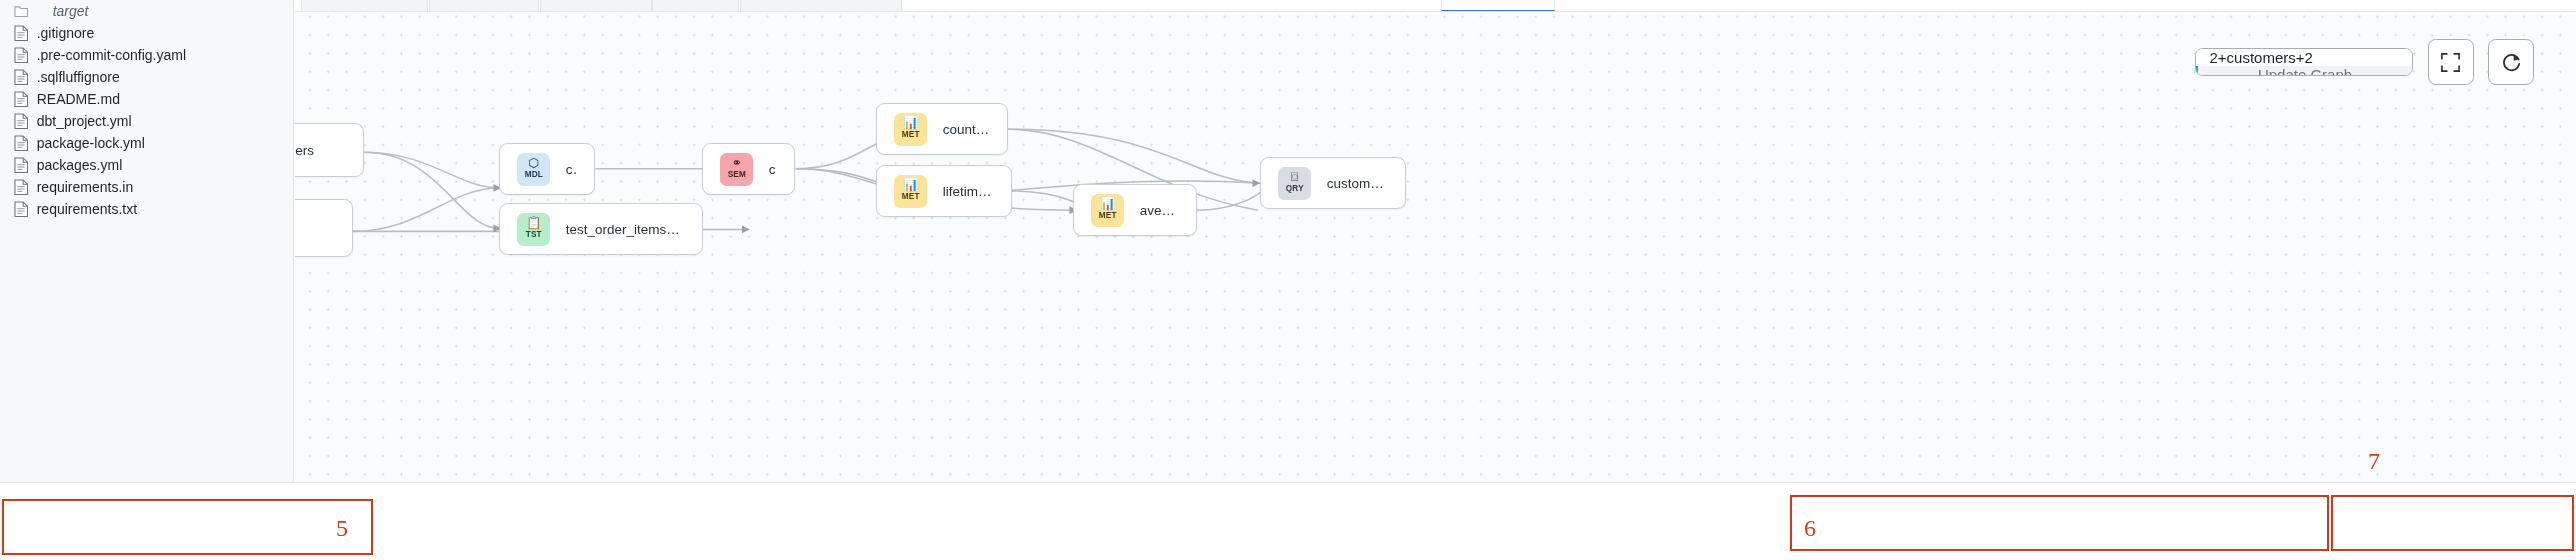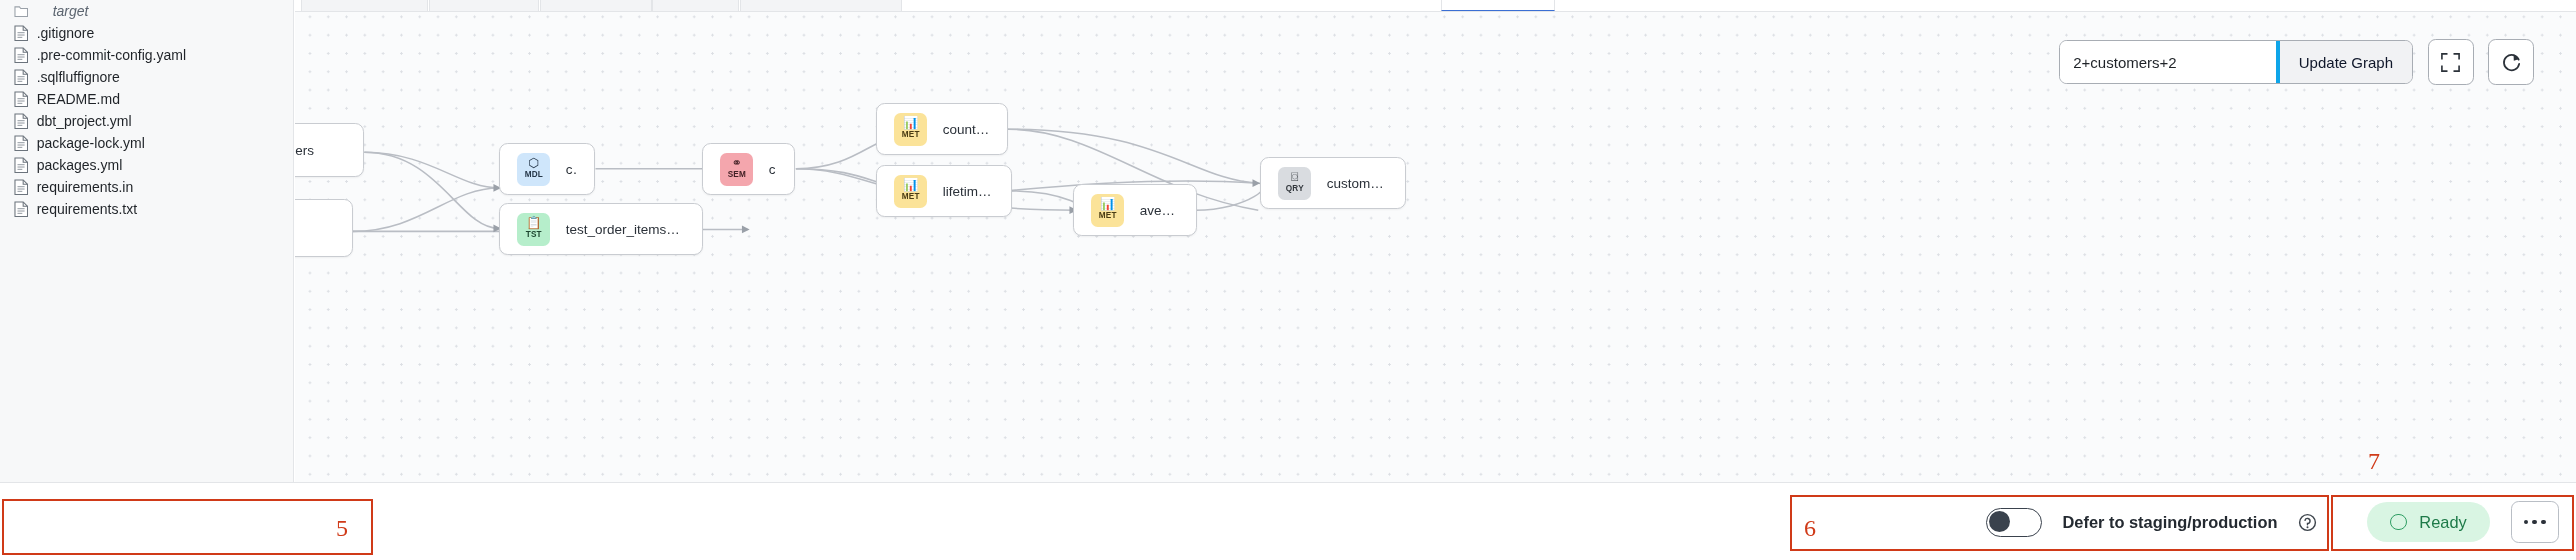--- a/index.html
+++ b/index.html
@@ -71,29 +71,29 @@
     font-size: 13.5px; color: #2b3139; white-space: nowrap; overflow: hidden; text-overflow: ellipsis;
   }
   .badge-mdl { background:#cfe6fb; color:#27384a; }
   .badge-sem { background:#f4a6ad; color:#432126; }
   .badge-met { background:#fbe399; color:#4a3c14; }
   .badge-tst { background:#b6eecb; color:#1d4630; }
   .badge-qry { background:#d9dce0; color:#33383d; }
 
   
   .gfx-toolbar { position: absolute; right: 42px; top: 39px; display: flex; align-items: center; gap: 14.5px; }
-  .selector-group { display: flex; height: 44px; border: 1px solid #a8adb4; border-radius: 7.7px; overflow: hidden; background: #fff; }
+  .selector-group { display: flex; height: 28px; border: 1px solid #a8adb4; border-radius: 7.7px; overflow: hidden; background: #fff; flex-direction: column; }
   .selector-input {
     width: 216px; border: none; outline: none; background: #fff;
     font-family: "Liberation Sans", sans-serif; font-size: 15px; color: #1f2328;
     padding: 0 13.5px;
   }
   .update-btn {
-    border: none; border-left: 4px solid #0ea5e9; background: #f1f2f4;
-    font-family: "Liberation Sans", sans-serif; font-size: 15px; color: #0f172a;
+    border: none; border-left: 2px solid #0ea5e9; background: #f1f2f4;
+    font-family: "Liberation Sans", sans-serif; font-size: 15px; color: #737373;
     padding: 0 19px; cursor: pointer; white-space: nowrap;
   }
   .icon-btn {
     width: 46px; height: 46px; border: 1px solid #a8adb4; border-radius: 7.7px;
     background: #fff; display: flex; align-items: center; justify-content: center; cursor: pointer;
   }
 
   
   .bottombar {
     position: absolute; left: 0; bottom: 0; width: 100%; height: 79px;
@@ -406,44 +406,20 @@
         <svg width="23" height="23" viewBox="0 0 24 24">
           <path d="M19.5,9 A8,8 0 1 0 20,13.4" fill="none" stroke="#2b3139" stroke-width="1.8" stroke-linecap="round"></path>
           <path d="M14.2,3.2 L20.2,8.4 L14.4,10.2 Z" fill="#2b3139"></path>
         </svg>
       </div>
     </div>
   </div>
 
   <div class="bottombar">
 
-    <div class="status-right">
-      <div class="defer-group">
-        <div class="toggle">
-          <span class="knob"></span>
-        </div>
-        <span class="defer-label">Defer to staging/production</span>
-        <svg class="help-icon" viewBox="0 0 20 20">
-          <circle cx="10" cy="10" r="8.3" fill="none" stroke="#3d444c" stroke-width="1.5"></circle>
-          <path d="M7.4,7.6 A2.7,2.7 0 1 1 10,11.1 V12.3" fill="none" stroke="#3d444c" stroke-width="1.5" stroke-linecap="round"></path>
-          <circle cx="10" cy="15" r="1.05" fill="#3d444c"></circle>
-        </svg>
-      </div>
-
-      <div class="ready-pill">
-        <span class="ready-dot"></span>
-        <span>Ready</span>
-      </div>
-
-      <div class="more-btn">
-        <i></i>
-        <i></i>
-        <i></i>
-      </div>
-    </div>
   </div>
 
   <div class="anno-box" style="left:1.9px; top:499px; width:371px; height:56px;"></div>
   <span class="anno-num" style="left:336px; top:515px;">5</span>
 
   <div class="anno-box" style="left:1790px; top:495px; width:539px; height:56px;"></div>
   <span class="anno-num" style="left:1804px; top:515px;">6</span>
 
   <div class="anno-box" style="left:2331px; top:495px; width:243px; height:56px;"></div>
   <span class="anno-num" style="left:2368px; top:448px;">7</span>

